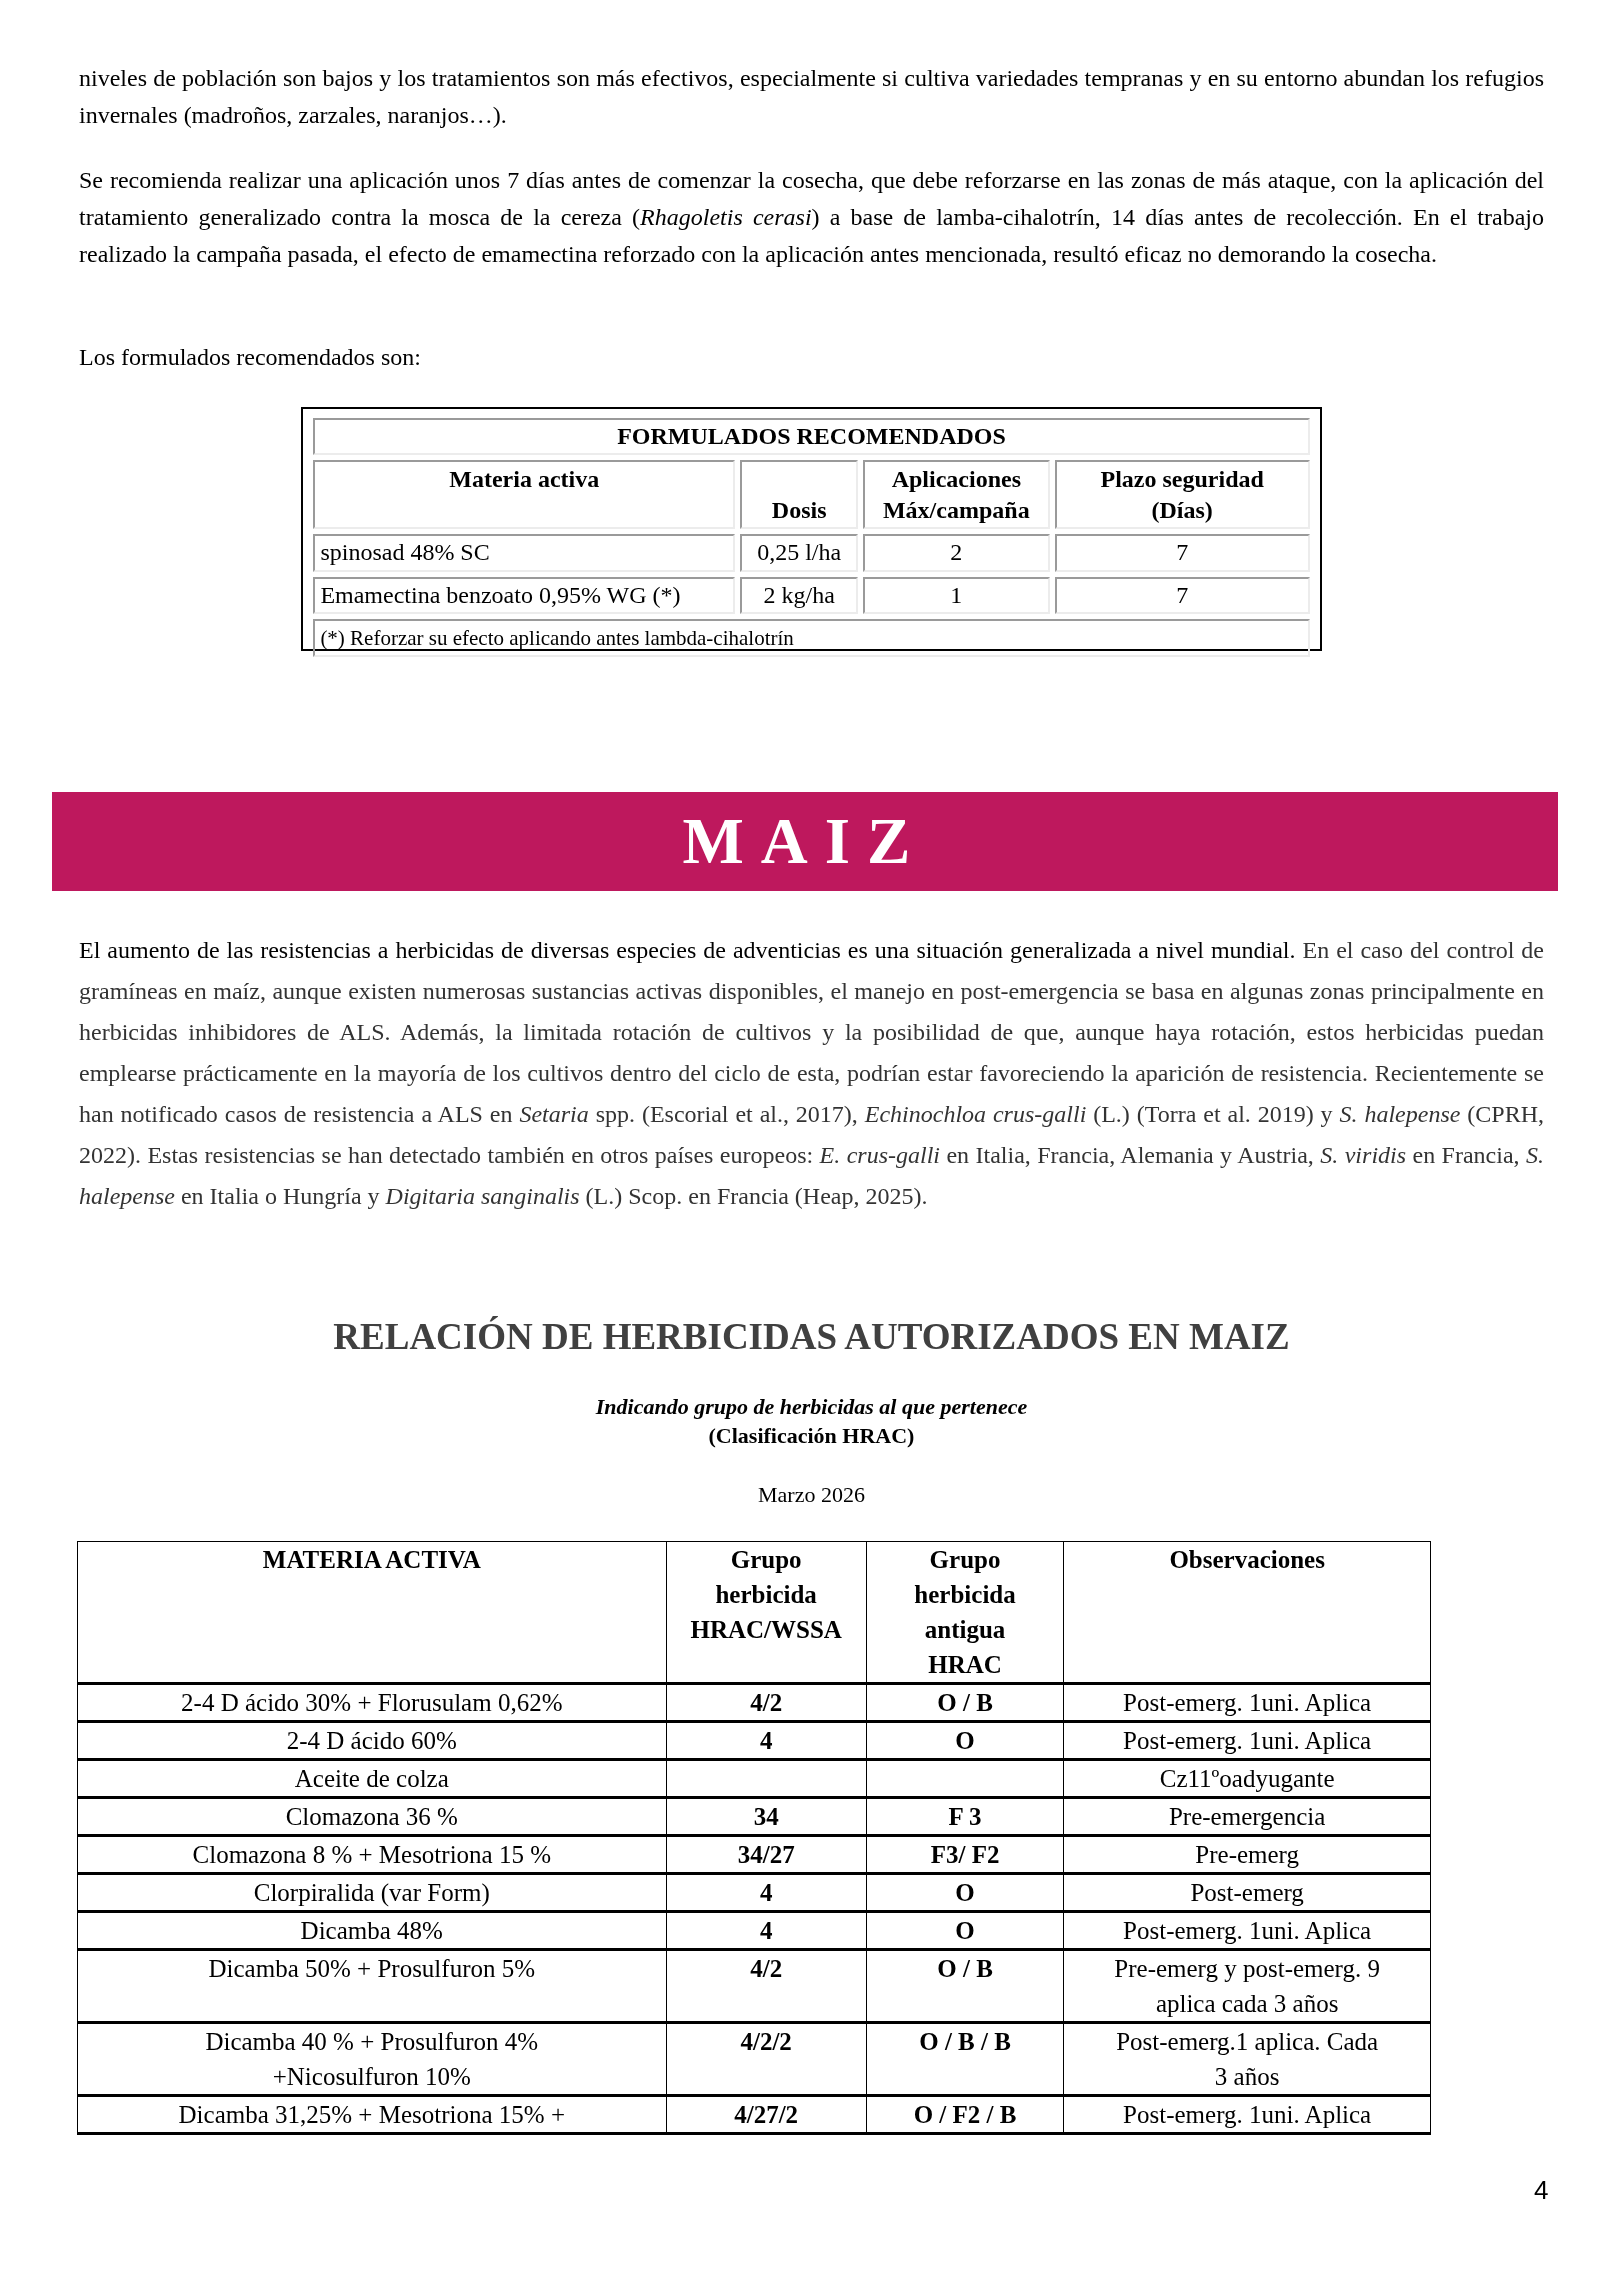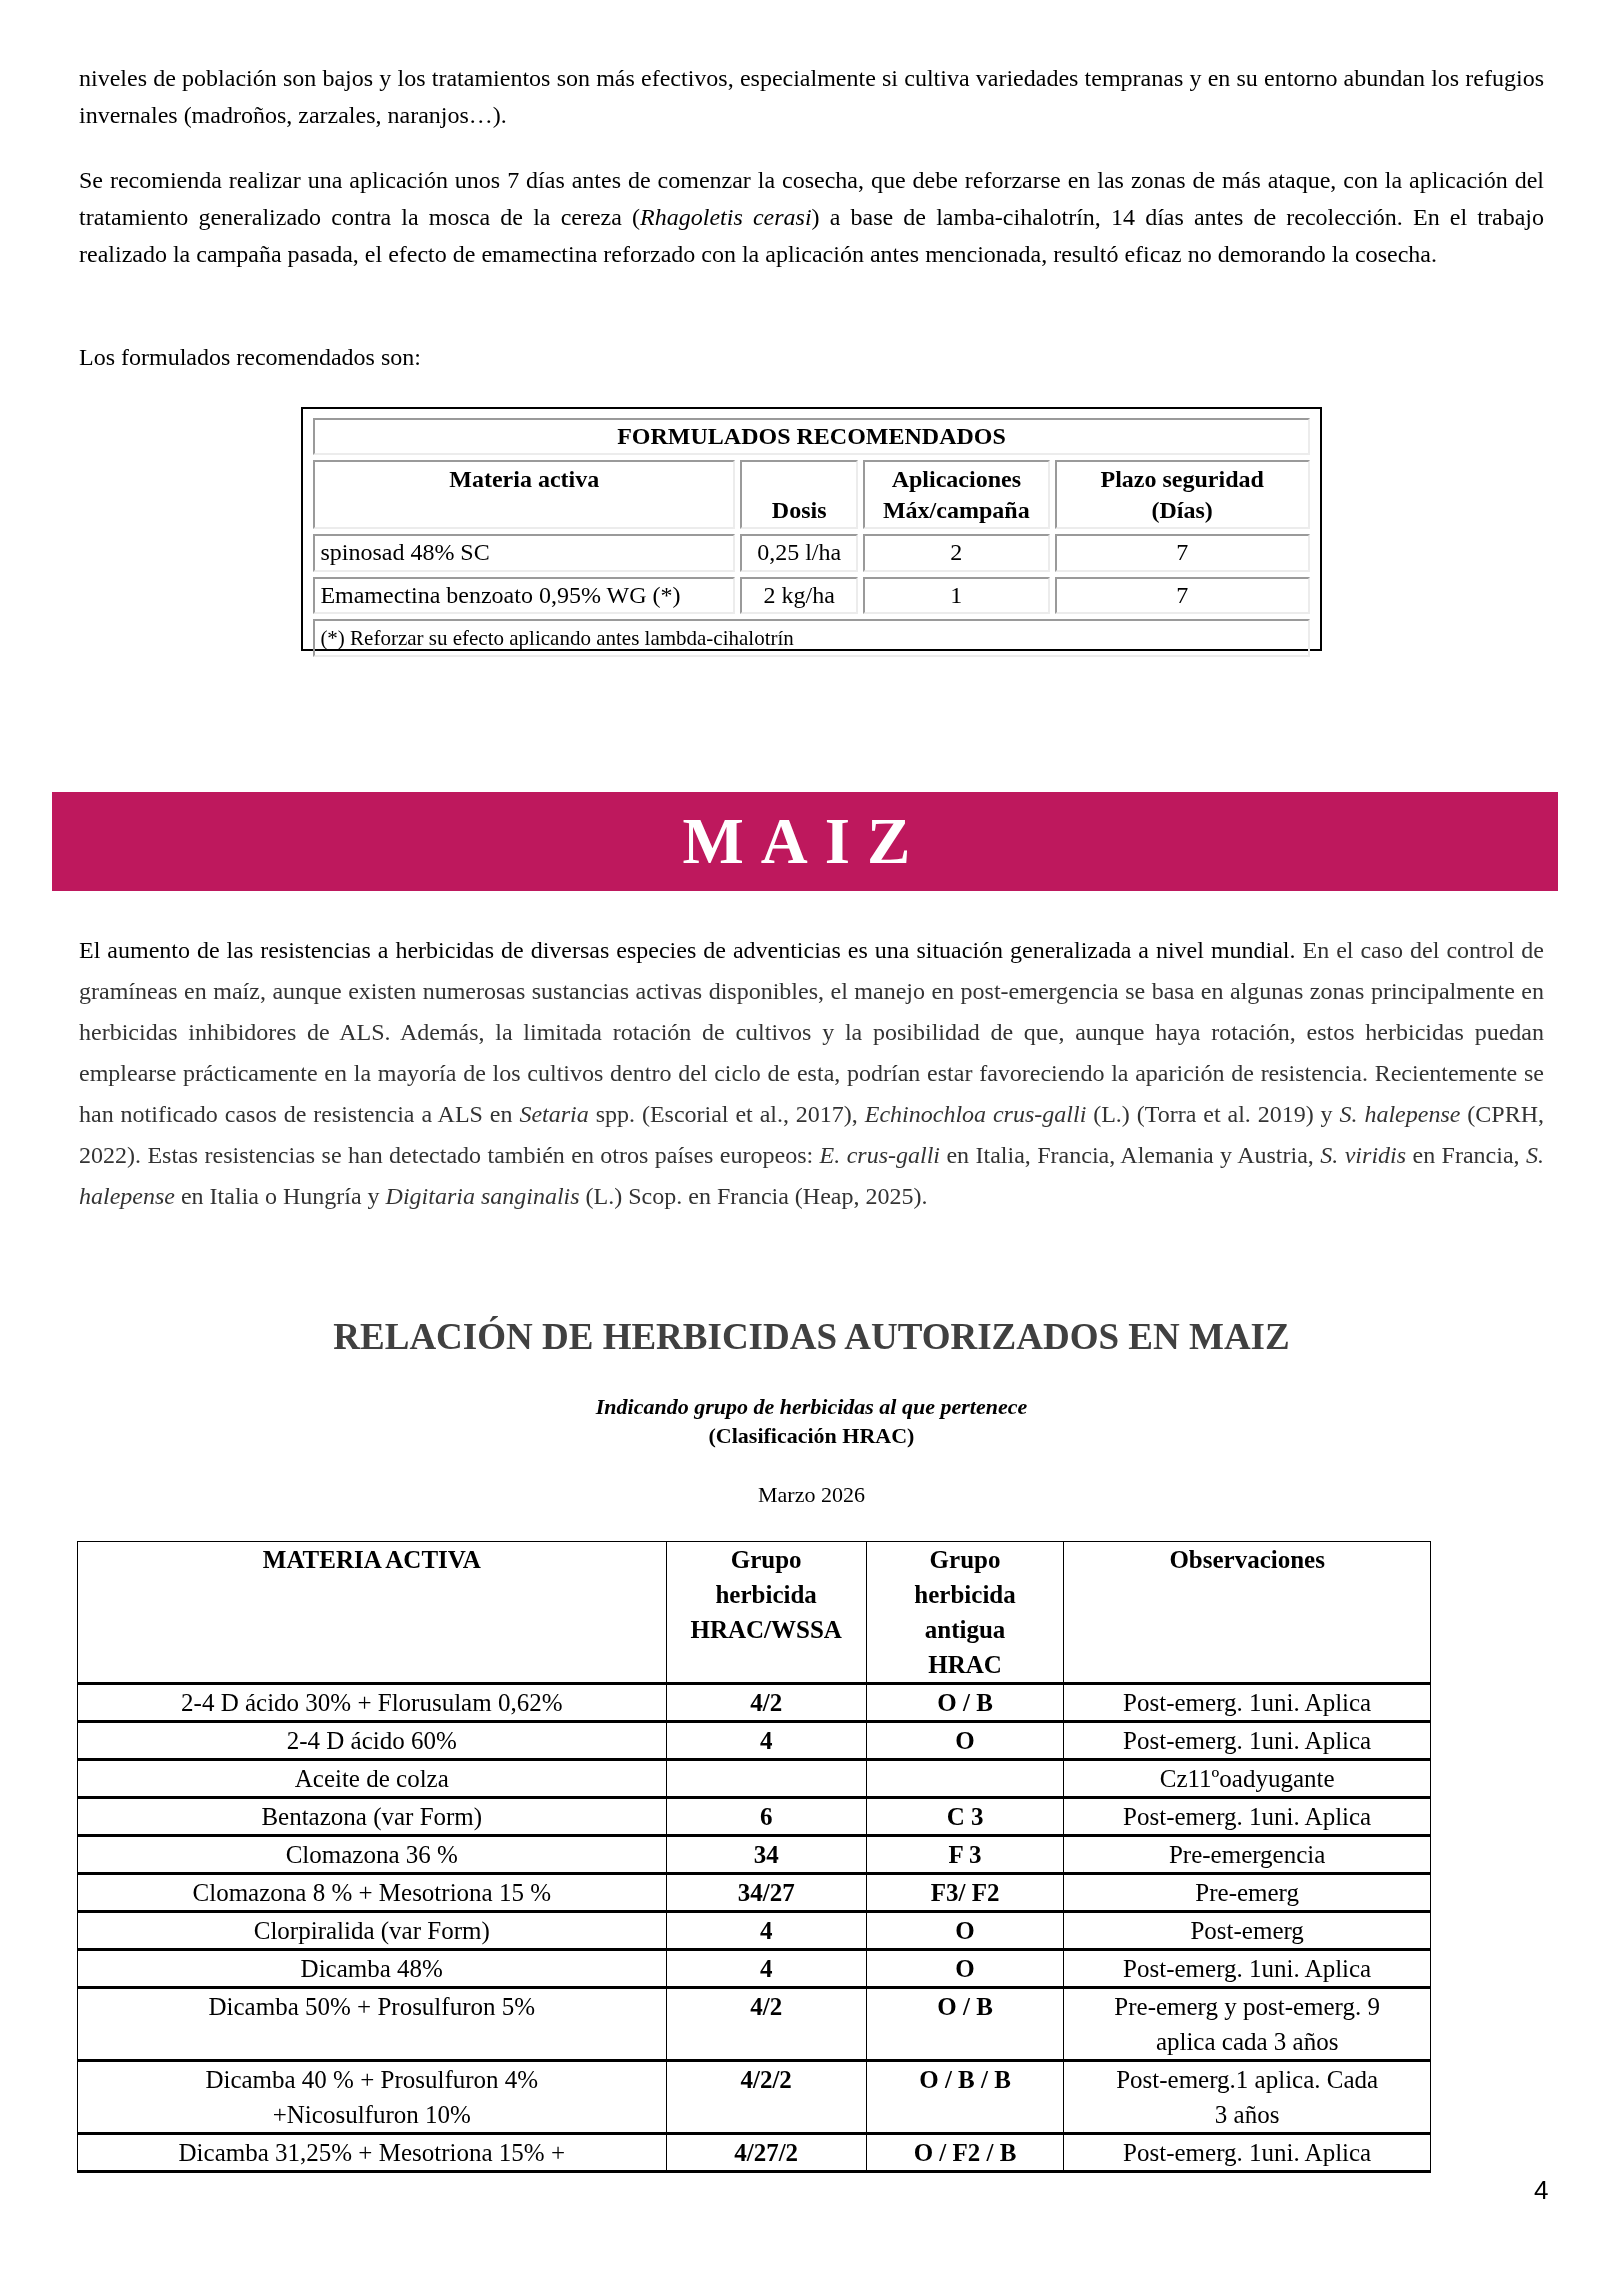--- a/index.html
+++ b/index.html
@@ -140,26 +140,20 @@
           <td class="b">O</td>
           <td>Post-emerg. 1uni. Aplica</td>
         </tr>
       <tr>
           <td>Aceite de colza</td>
           <td class="b"></td>
           <td class="b"></td>
           <td>Cz11ºoadyugante</td>
         </tr>
       <tr>
-          <td>Bentazona (var Form)</td>
-          <td class="b">6</td>
-          <td class="b">C 3</td>
-          <td>Post-emerg. 1uni. Aplica</td>
-        </tr>
-      <tr>
           <td>Clomazona 36 %</td>
           <td class="b">34</td>
           <td class="b">F 3</td>
           <td>Pre-emergencia</td>
         </tr>
       <tr>
           <td>Clomazona 8 % + Mesotriona 15 %</td>
           <td class="b">34/27</td>
           <td class="b">F3/ F2</td>
           <td>Pre-emerg</td>

